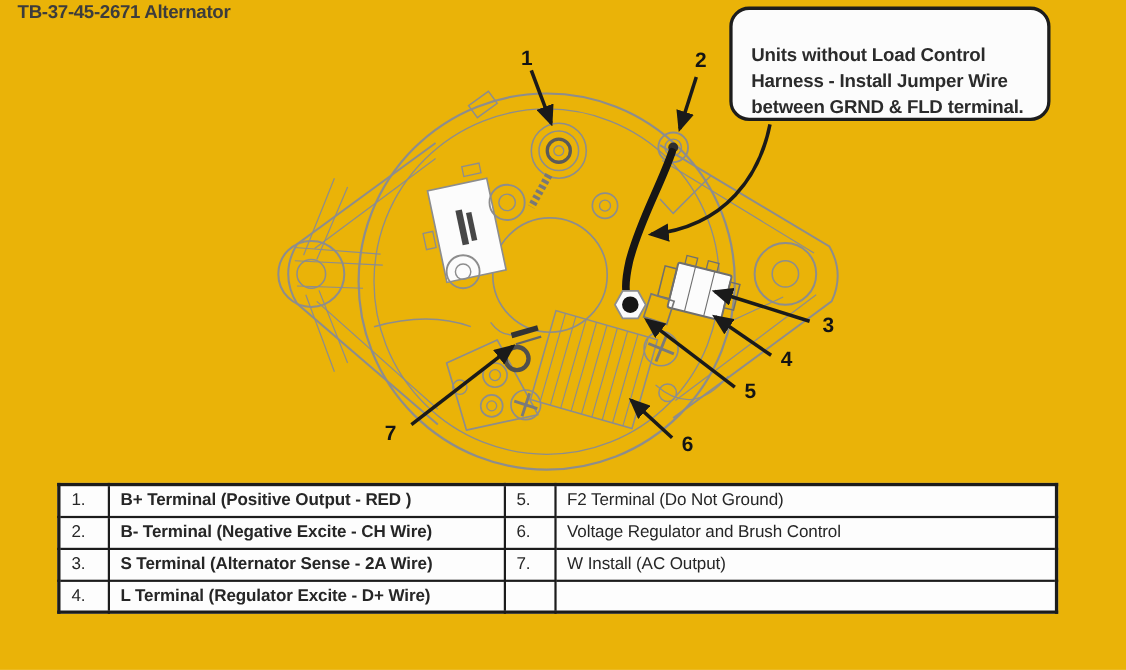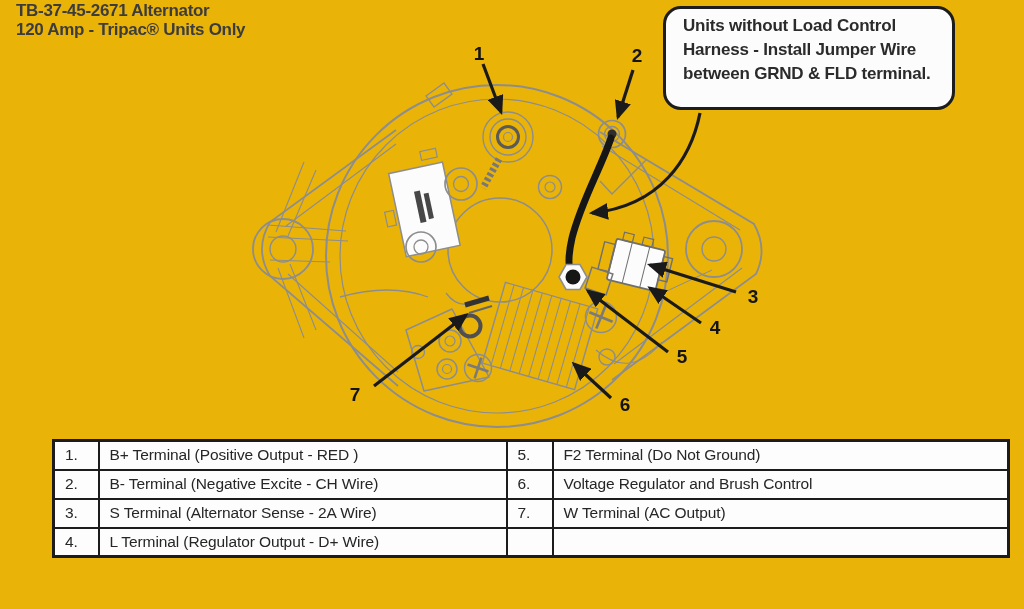--- a/index.html
+++ b/index.html
@@ -18,51 +18,51 @@
   }
   .callout-box {
     position:absolute; left:663px; top:6px; width:292px; height:104px;
     border:3px solid #1d1d1d; border-radius:18px;
     background:#fcfcfc; z-index:6;
     padding:5px 10px 5px 17px;
   }
   .callout-text {
     font-size:17px; font-weight:bold; color:#2b2b2b; line-height:24px;
     letter-spacing:-0.2px;
+    margin-top:24px;
   }
   svg.diagram { position:absolute; left:0; top:0; z-index:2; }
   .num-label {
     position:absolute; z-index:7; transform:translate(-50%,-50%);
     font-size:19px; font-weight:bold; color:#141414; letter-spacing:0;
   }
   table.legend {
     position:absolute; left:52px; top:439px; z-index:5;
     width:890px; border-collapse:collapse; table-layout:fixed;
     background:#fdfdfd;
     border:3px solid #1c1c1c;
   }
   table.legend td {
     border:2px solid #1c1c1c; height:29px;
     font-size:15.5px; color:#262626; letter-spacing:-0.1px;
     vertical-align:middle; padding:1px 6px 1px 10px;
     white-space:nowrap; overflow:hidden;
   }
   td.numcol { width:45px; }
-  td.desccol-l { width:408px; }
+  td.desccol-l { width:360px;font-weight:bold; }
   td.numcol2 { width:46px; }
   td.desccol-r { width:456px; }
 </style>
 </head>
 <body>
 
 <div class="stage">
 
   <div class="title-block">
     <div class="title-line">TB-37-45-2671 Alternator</div>
-    <div class="title-line">120 Amp - Tripac® Units Only</div>
   </div>
 
   <div class="callout-box">
     <div class="callout-text">Units without Load Control Harness - Install Jumper Wire between GRND &amp; FLD terminal.</div>
   </div>
 
   <svg class="diagram" width="1024" height="440" viewBox="0 0 1024 440">
     <defs>
       <marker id="ah" markerWidth="6" markerHeight="5.2" refX="5" refY="2.6" orient="auto">
         <path d="M0 0 L6 2.6 L0 5.2 Z" fill="#1a1a1a"></path>
@@ -205,24 +205,24 @@
       <tr>
         <td class="numcol">2.</td>
         <td class="desccol-l">B- Terminal (Negative Excite - CH Wire)</td>
         <td class="numcol2">6.</td>
         <td class="desccol-r">Voltage Regulator and Brush Control</td>
       </tr>
       <tr>
         <td class="numcol">3.</td>
         <td class="desccol-l">S Terminal (Alternator Sense - 2A Wire)</td>
         <td class="numcol2">7.</td>
-        <td class="desccol-r">W Terminal (AC Output)</td>
+        <td class="desccol-r">W Install (AC Output)</td>
       </tr>
       <tr>
         <td class="numcol">4.</td>
-        <td class="desccol-l">L Terminal (Regulator Output - D+ Wire)</td>
+        <td class="desccol-l">L Terminal (Regulator Excite - D+ Wire)</td>
         <td class="numcol2"></td>
         <td class="desccol-r"></td>
       </tr>
     </tbody>
   </table>
 
 </div>
 
 </body></html>

